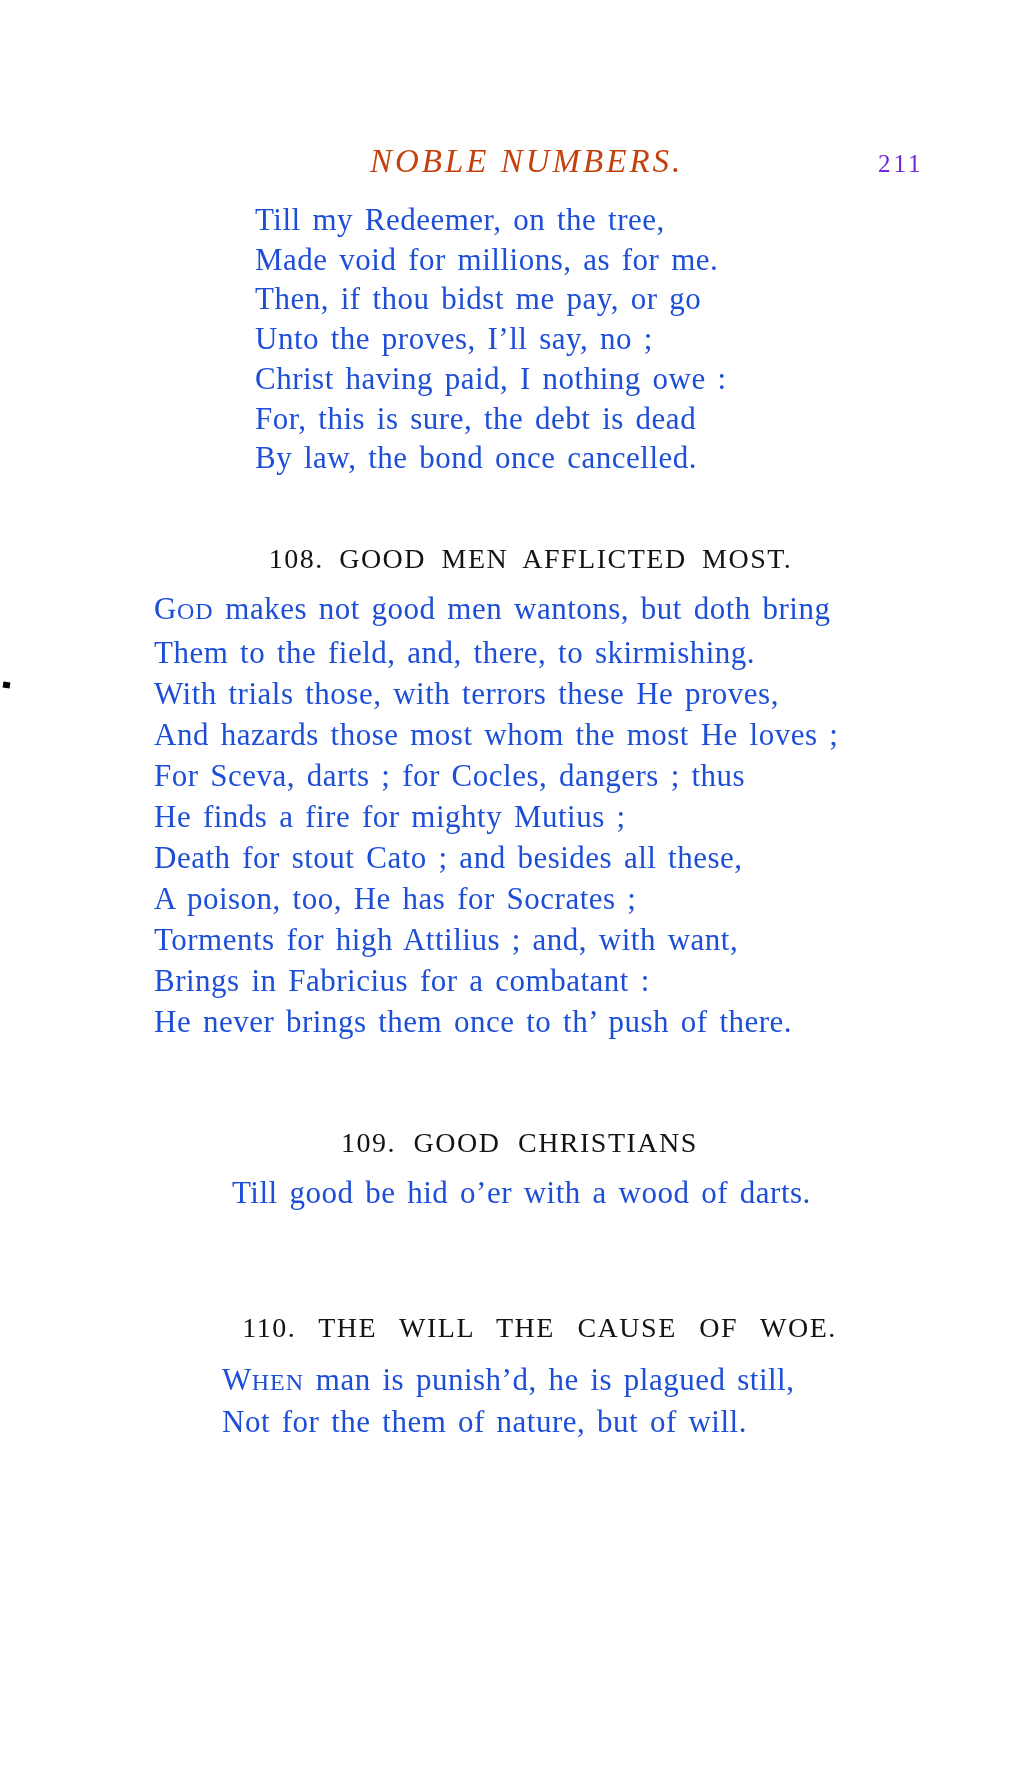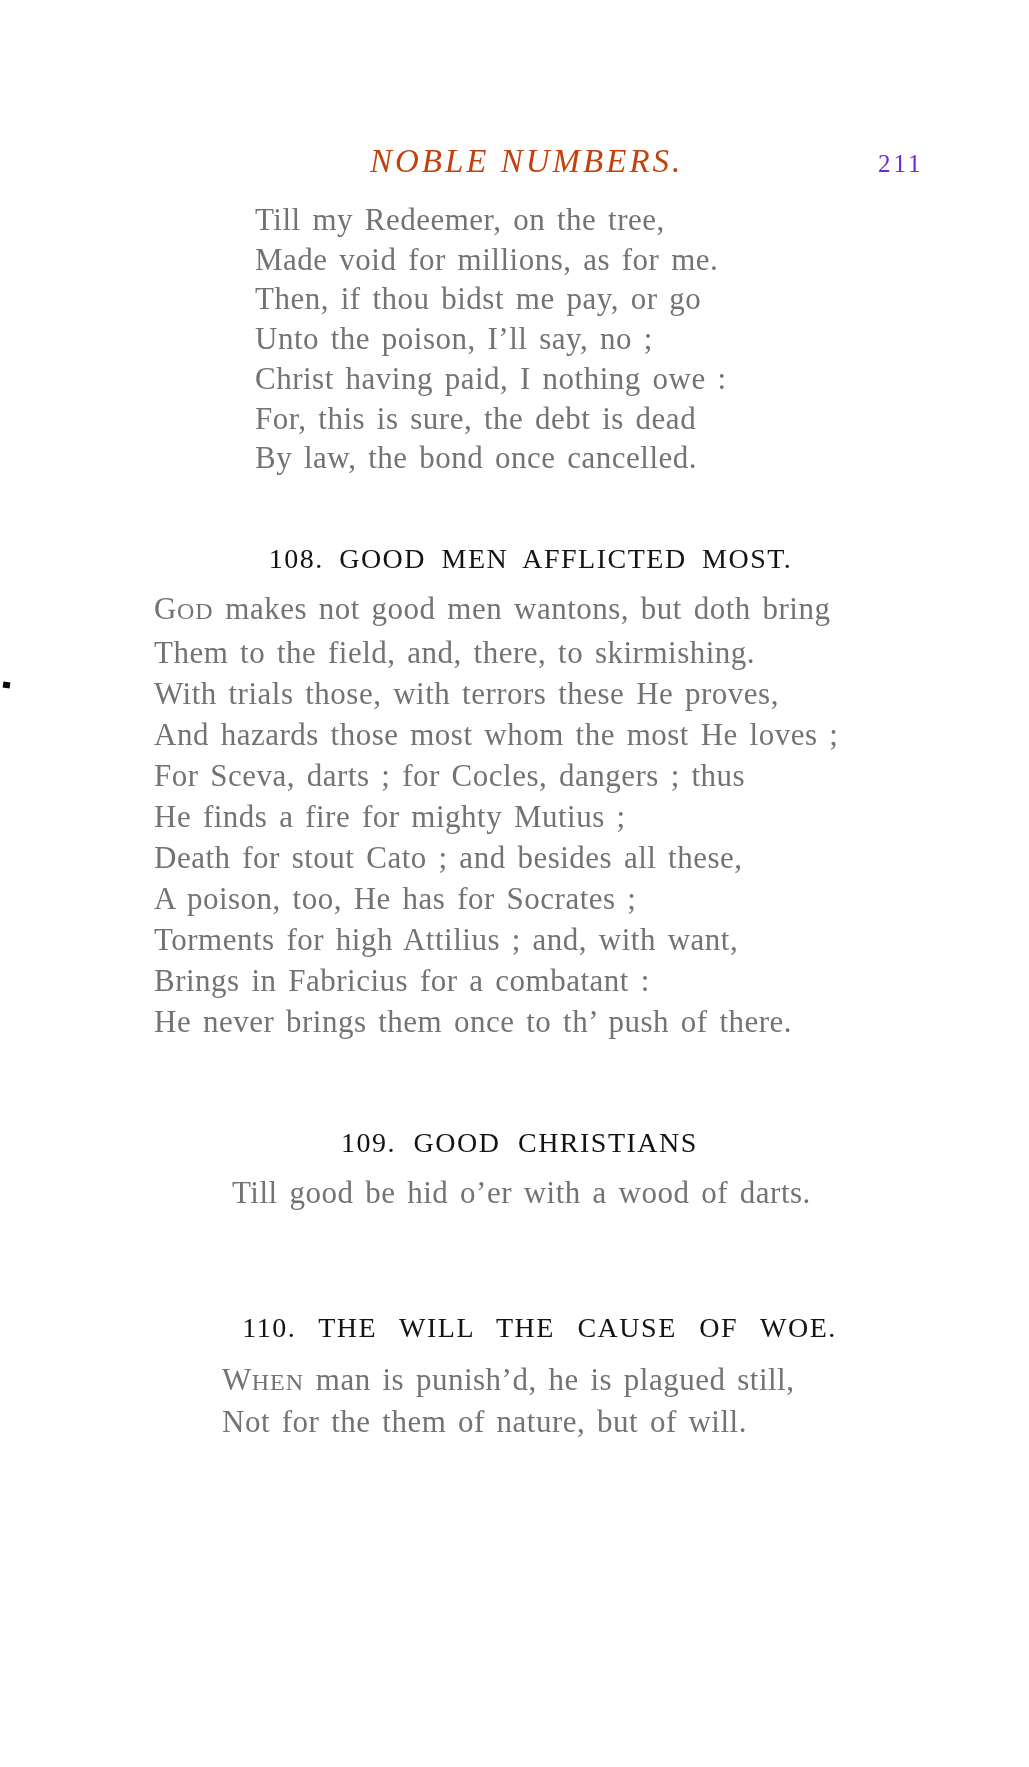--- a/index.html
+++ b/index.html
@@ -38,21 +38,21 @@
     margin-left: 28px;
   }
 
   
   .poem {
     position: absolute;
     white-space: nowrap;
     font-size: 31px;
     letter-spacing: 0.5px;
     word-spacing: 3.5px;
-    color: #737373;
+    color: #1d4ed8;
   }
   .poem .line { display: block; }
 
   
   .lead-rest {
     font-size: 24px;
     letter-spacing: 1px;
   }
 
   
@@ -97,21 +97,21 @@
 <div class="page">
   <div class="running-title">NOBLE NUMBERS.</div>
   <div class="page-number">211</div>
 
   <div id="sections">
       <div class="s107">
         <div class="poem poem-body">
           <span class="line">Till my Redeemer, on the tree,</span>
           <span class="line">Made void for millions, as for me.</span>
           <span class="line">Then, if thou bidst me pay, or go</span>
-          <span class="line">Unto the poison, I’ll say, no ;</span>
+          <span class="line">Unto the proves, I’ll say, no ;</span>
           <span class="line">Christ having paid, I nothing owe :</span>
           <span class="line">For, this is sure, the debt is dead</span>
           <span class="line">By law, the bond once cancelled.</span>
         </div>
       </div>
       <div class="s108">
         <div class="poem-heading">108. GOOD MEN AFFLICTED MOST.</div>
         <div class="poem poem-body">
           <span class="line"><span>G</span><span class="lead-rest">OD</span> makes not good men wantons, but doth bring</span>
           <span class="line">Them to the field, and, there, to skirmishing.</span>

